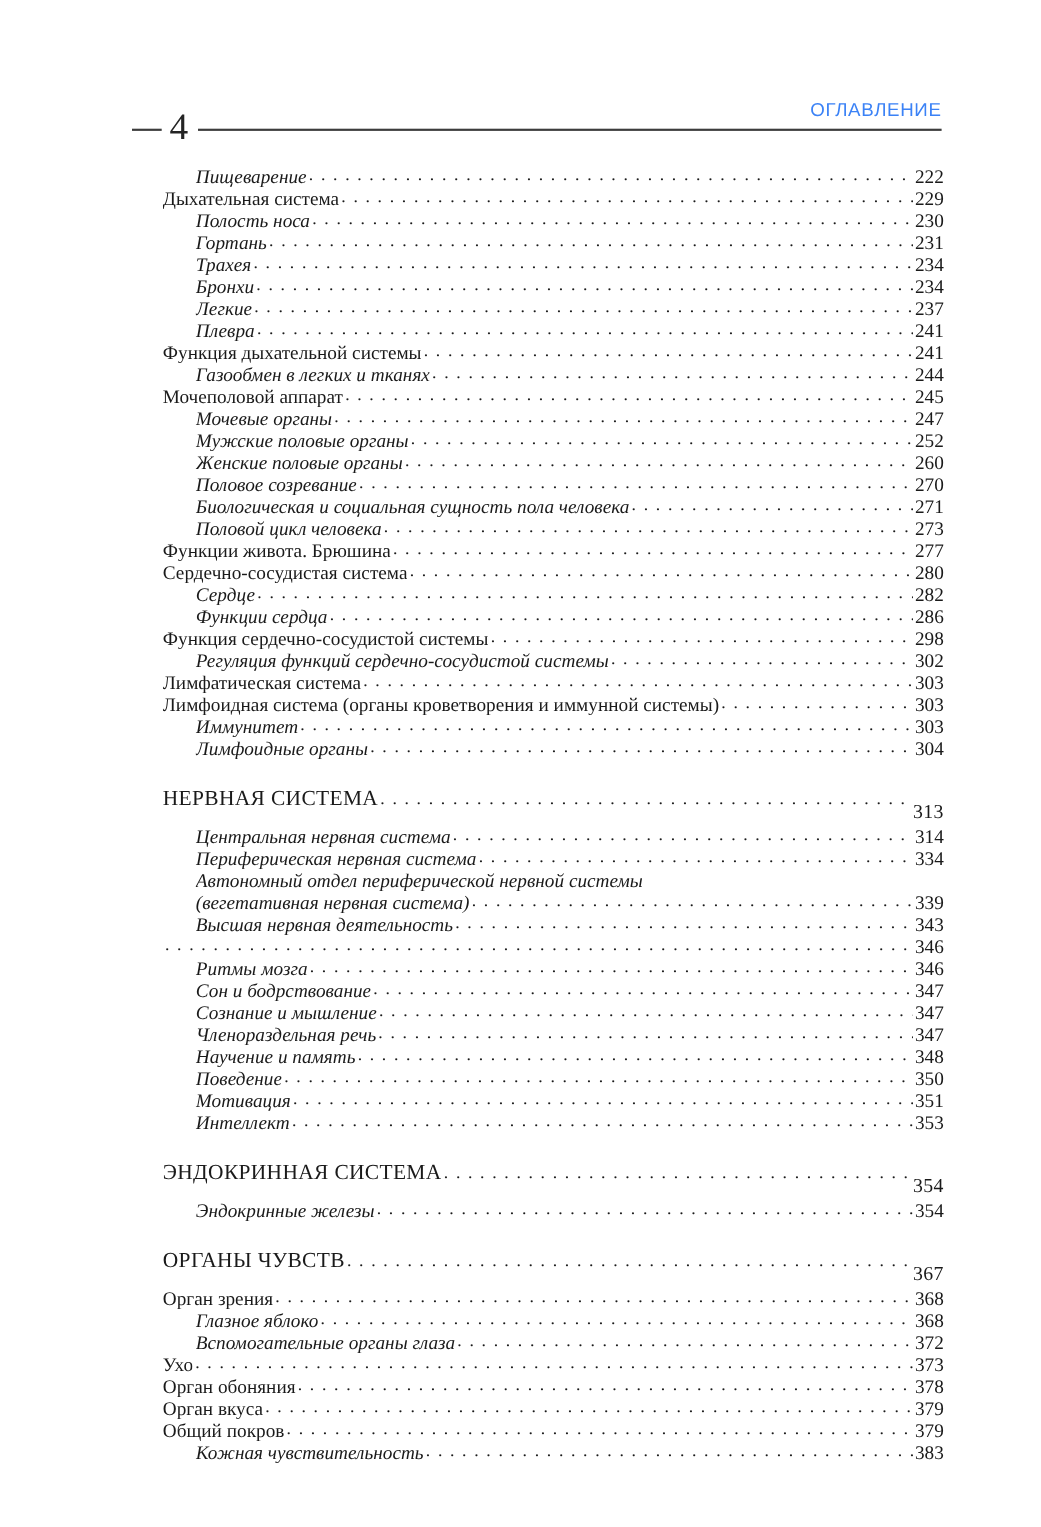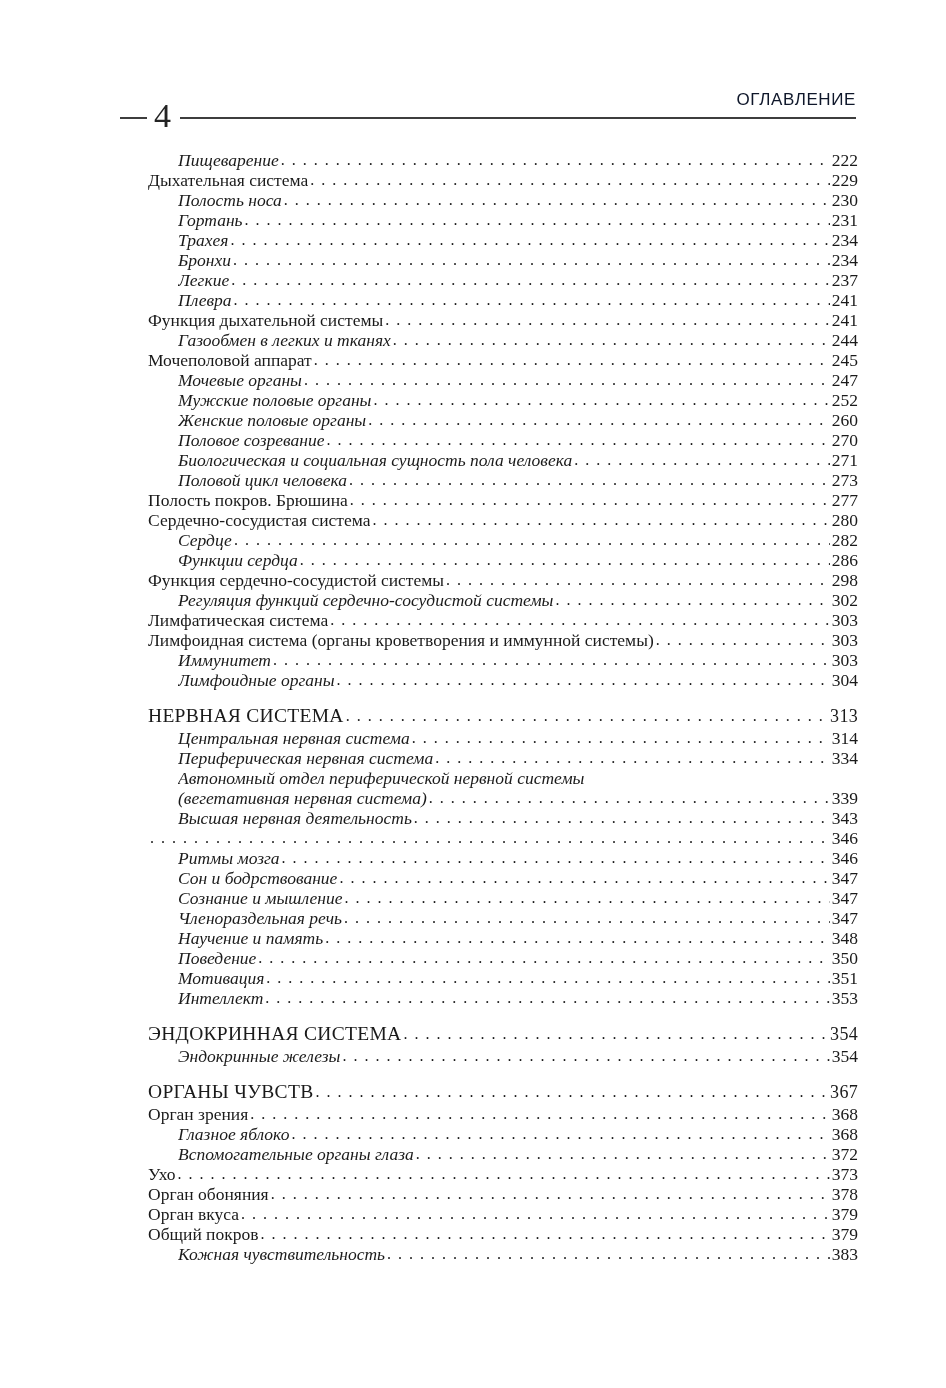--- a/index.html
+++ b/index.html
@@ -17,21 +17,21 @@
     color: #1a1a1a;
   }
   
   .running-head {
     position: absolute;
     top: 90px;
     right: 90px;
     font-family: "Liberation Sans", sans-serif;
     font-size: 17px;
     letter-spacing: 0.6px;
-    color: #0f172a;
+    color: #3b82f6;
     text-align: center;
   }
   
   .folio-row {
     position: absolute;
     top: 100px;
     left: 120px;
     right: 90px;
     height: 36px;
     display: flex;
@@ -99,21 +99,21 @@
   .toc-leader::after {
     content: " . . . . . . . . . . . . . . . . . . . . . . . . . . . . . . . . . . . . . . . . . . . . . . . . . . . . . . . . . . . . . . . . . . . . . . . . . . . . . . . . . . . . . . . . . . . . . . . . . . . . . . . . . . . . . . . .";
     letter-spacing: 1.5px;
   }
   .toc-leader.hidden { visibility: hidden; }
   .toc-page {
     flex: 0 0 auto;
     font-style: normal;
     font-size: 17.5px;
   }
-  .toc-row.chapter .toc-page { font-size: 18px; }
+  .toc-row.chapter .toc-page { font-size: 18px; margin-top: 22px; }
 </style>
 </head>
 <body>
 
 <div class="page">
 
   <div class="running-head">ОГЛАВЛЕНИЕ</div>
 
   <div class="folio-row">
     <span class="folio-dash"></span>
@@ -201,21 +201,21 @@
       <span class="toc-label">Биологическая и социальная сущность пола человека</span>
       <span class="toc-leader"></span>
       <span class="toc-page">271</span>
     </div>
       <div class="toc-row l1">
       <span class="toc-label">Половой цикл человека</span>
       <span class="toc-leader"></span>
       <span class="toc-page">273</span>
     </div>
       <div class="toc-row l0">
-      <span class="toc-label">Полость покров. Брюшина</span>
+      <span class="toc-label">Функции живота. Брюшина</span>
       <span class="toc-leader"></span>
       <span class="toc-page">277</span>
     </div>
       <div class="toc-row l0">
       <span class="toc-label">Сердечно-сосудистая система</span>
       <span class="toc-leader"></span>
       <span class="toc-page">280</span>
     </div>
       <div class="toc-row l1">
       <span class="toc-label">Сердце</span>

